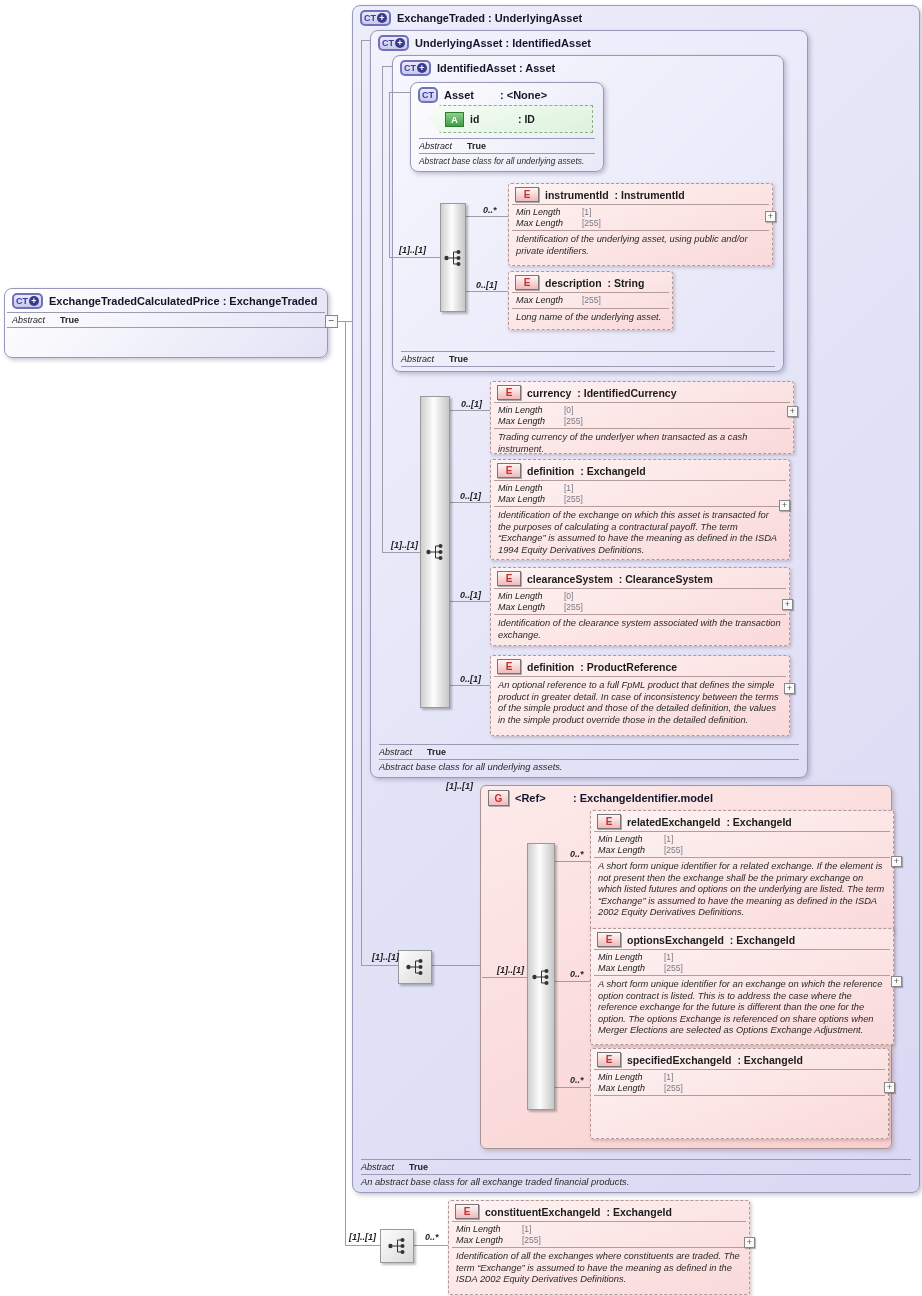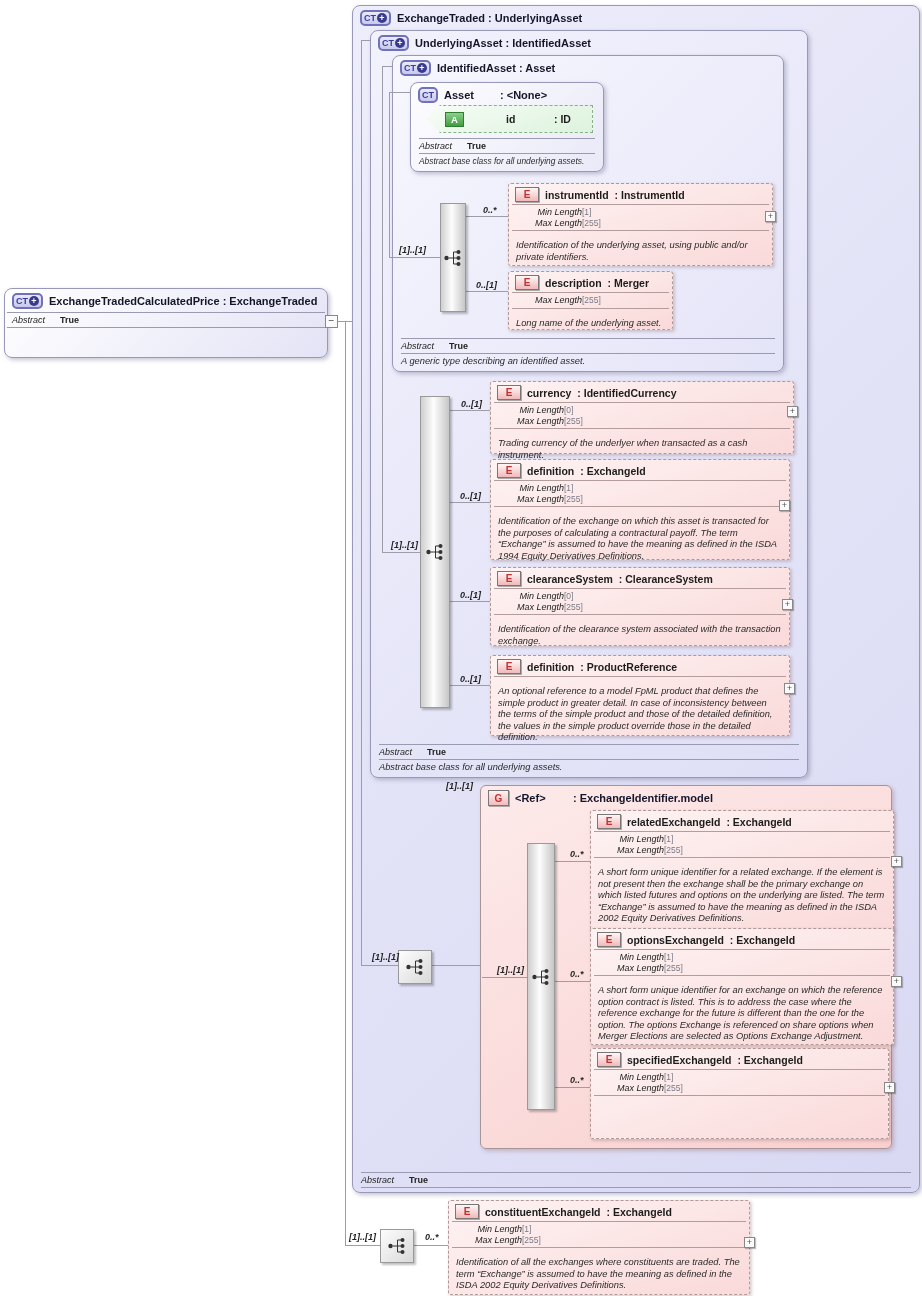--- a/index.html
+++ b/index.html
@@ -39,31 +39,31 @@
   
   .el{position:absolute;border:1px dashed #b09999;border-radius:3px;
     background:linear-gradient(160deg,#fef3f3 0%,#fad9d9 100%);
     box-shadow:1.5px 1.5px 3px rgba(120,80,80,.25);}
   .el-h{display:flex;align-items:center;gap:6px;padding:3px 6px 1px 6px;white-space:nowrap;}
   .el-name{font-weight:bold;font-size:10.5px;color:#1c1c1c;}
   .el-type{font-weight:bold;font-size:10.5px;color:#1c1c1c;}
   .sep{border-top:1px solid #b59c9c;margin:1px 3px;}
   .sep2{border-top:1px solid #9a9ab2;margin:1px 2px;}
   .attrs{padding:1px 7px;}
-  .arow{display:flex;font-size:9px;line-height:10.5px;text-align:right;}
+  .arow{display:flex;font-size:9px;line-height:10.5px;}
   .alabel{font-style:italic;width:66px;color:#222;}
   .aval{color:#7a7a88;font-size:8.5px;}
-  .desc{padding:8px 7px;font-style:italic;font-size:9.3px;line-height:11.6px;color:#2a2a2a;}
+  .desc{padding:2px 7px;font-style:italic;font-size:9.3px;line-height:11.6px;color:#2a2a2a;}
 
   
   .attr-box{position:absolute;border:1px dashed #86b386;
     background:linear-gradient(160deg,#f6fdf6 0%,#ddf2dd 100%);
     clip-path:polygon(0 50%,12px 0,100% 0,100% 100%,12px 100%);
     display:flex;align-items:center;gap:6px;padding-left:16px;white-space:nowrap;}
-  .attr-box .el-name{min-width:42px;margin-left:36px;}
+  .attr-box .el-name{min-width:42px;}
 
   
   .gbox{position:absolute;border:1px solid #a89494;border-radius:6px;
     background:linear-gradient(150deg,#fdeaea 0%,#f9cfcf 100%);
     box-shadow:2px 2px 4px rgba(130,80,80,.3);}
 
   
   .box-footer{position:absolute;left:6px;right:6px;bottom:3px;}
   .ab-row{display:flex;padding:1px 2px;}
   .ab-label{font-style:italic;font-size:9px;color:#222;width:48px;}
@@ -108,20 +108,21 @@
         </span>
       <span class="t-name">ExchangeTraded : UnderlyingAsset</span>
     </div>
     <div class="box-footer">
       <div class="sep2"></div>
       <div class="ab-row">
           <span class="ab-label">Abstract</span>
           <span class="ab-val">True</span>
         </div>
       <div class="sep2"></div>
+      <div class="box-desc">An abstract base class for all exchange traded financial products.</div>
     </div>
   </div>
 
   <div class="ctbox bg-ua" style="left:370px;top:30px;width:436px;height:746px;">
     <div class="box-title">
       <span class="ct-icon">
           <span>CT</span>
           <span class="ct-plus">+</span>
         </span>
       <span class="t-name">UnderlyingAsset : IdentifiedAsset</span>
@@ -145,21 +146,20 @@
         </span>
       <span class="t-name">IdentifiedAsset : Asset</span>
     </div>
     <div class="box-footer">
       <div class="sep2"></div>
       <div class="ab-row">
           <span class="ab-label">Abstract</span>
           <span class="ab-val">True</span>
         </div>
       <div class="sep2"></div>
-      <div class="box-desc">A generic type describing an identified asset.</div>
     </div>
   </div>
 
   <div class="ctbox bg-asset" style="left:410px;top:82px;width:192px;height:88px;">
     <div class="box-title t-gap">
       <span class="ct-icon">
           <span>CT</span>
         </span>
       <span class="t-name">Asset</span>
       <span>: &lt;None&gt;</span>
@@ -311,21 +311,21 @@
         </div>
     </div>
     <div class="sep"></div>
     <div class="desc">Identification of the underlying asset, using public and/or private identifiers.</div>
   </div>
 
   <div class="el" style="left:508px;top:271px;width:163px;height:57px;">
     <div class="el-h">
         <span class="e-icon">E</span>
         <span class="el-name">description</span>
-        <span class="el-type">: Merger</span>
+        <span class="el-type">: String</span>
       </div>
     <div class="sep"></div>
     <div class="attrs">
       <div class="arow">
           <span class="alabel">Max Length</span>
           <span class="aval">[255]</span>
         </div>
     </div>
     <div class="sep"></div>
     <div class="desc">Long name of the underlying asset.</div>
@@ -394,21 +394,21 @@
     <div class="desc">Identification of the clearance system associated with the transaction exchange.</div>
   </div>
 
   <div class="el" style="left:490px;top:655px;width:298px;height:79px;">
     <div class="el-h">
         <span class="e-icon">E</span>
         <span class="el-name">definition</span>
         <span class="el-type">: ProductReference</span>
       </div>
     <div class="sep"></div>
-    <div class="desc">An optional reference to a model FpML product that defines the simple product in greater detail. In case of inconsistency between the terms of the simple product and those of the detailed definition, the values in the simple product override those in the detailed definition.</div>
+    <div class="desc">An optional reference to a full FpML product that defines the simple product in greater detail. In case of inconsistency between the terms of the simple product and those of the detailed definition, the values in the simple product override those in the detailed definition.</div>
   </div>
 
   <div class="el" style="left:590px;top:810px;width:302px;height:120px;">
     <div class="el-h">
         <span class="e-icon">E</span>
         <span class="el-name">relatedExchangeId</span>
         <span class="el-type">: ExchangeId</span>
       </div>
     <div class="sep"></div>
     <div class="attrs">

